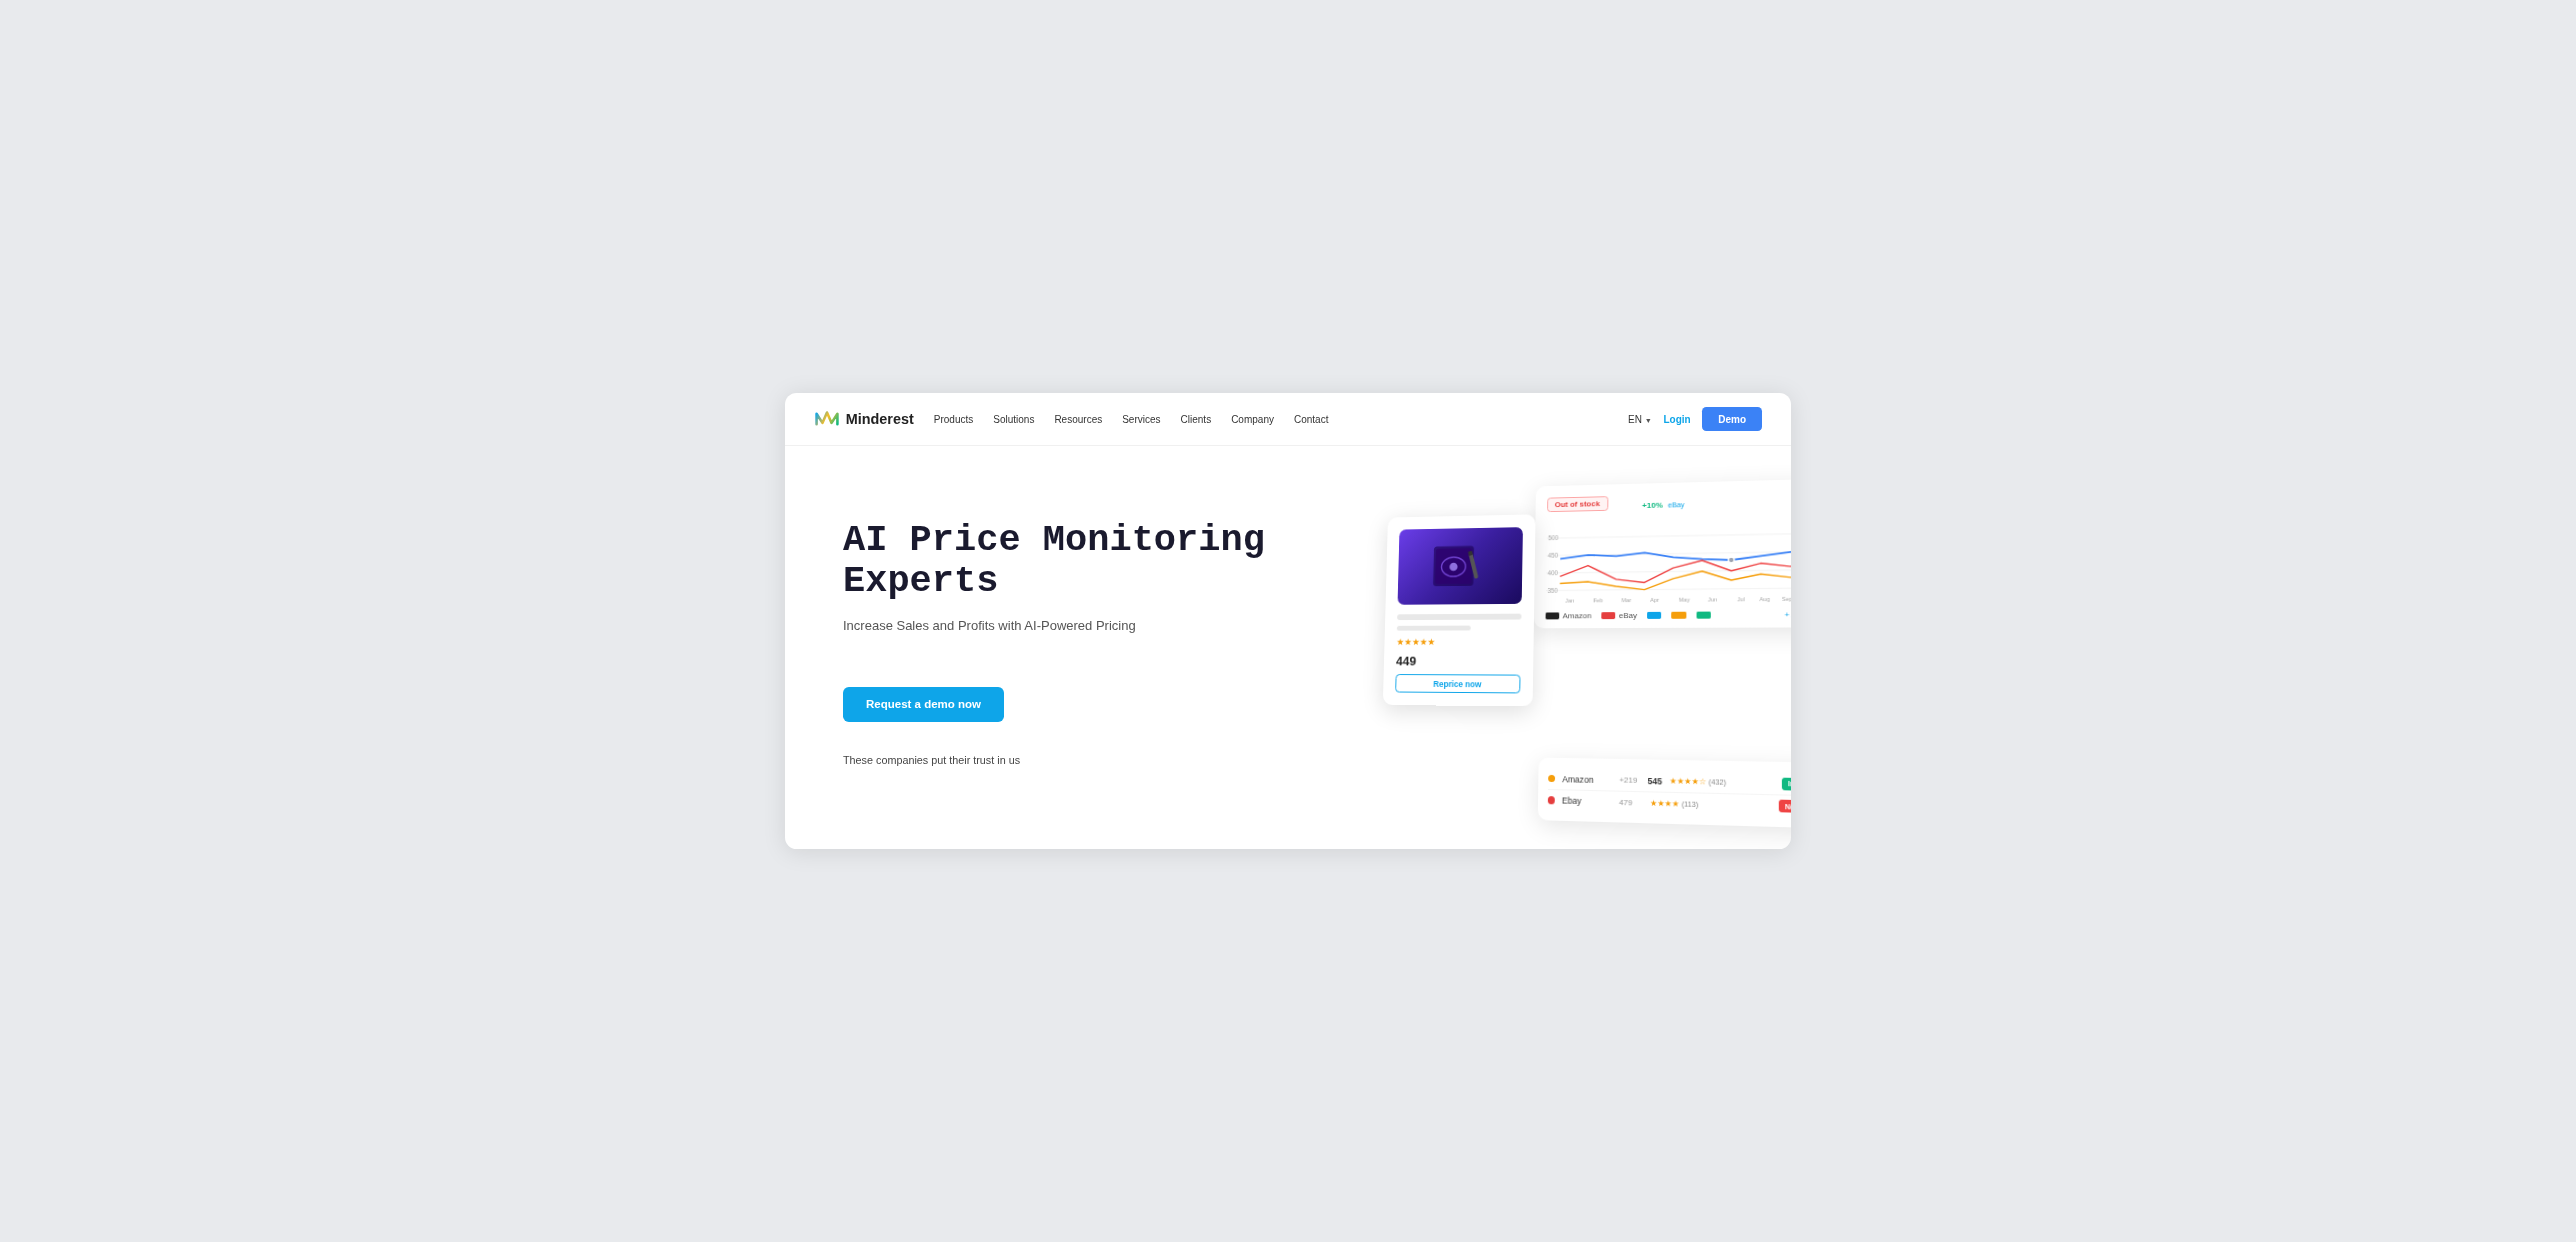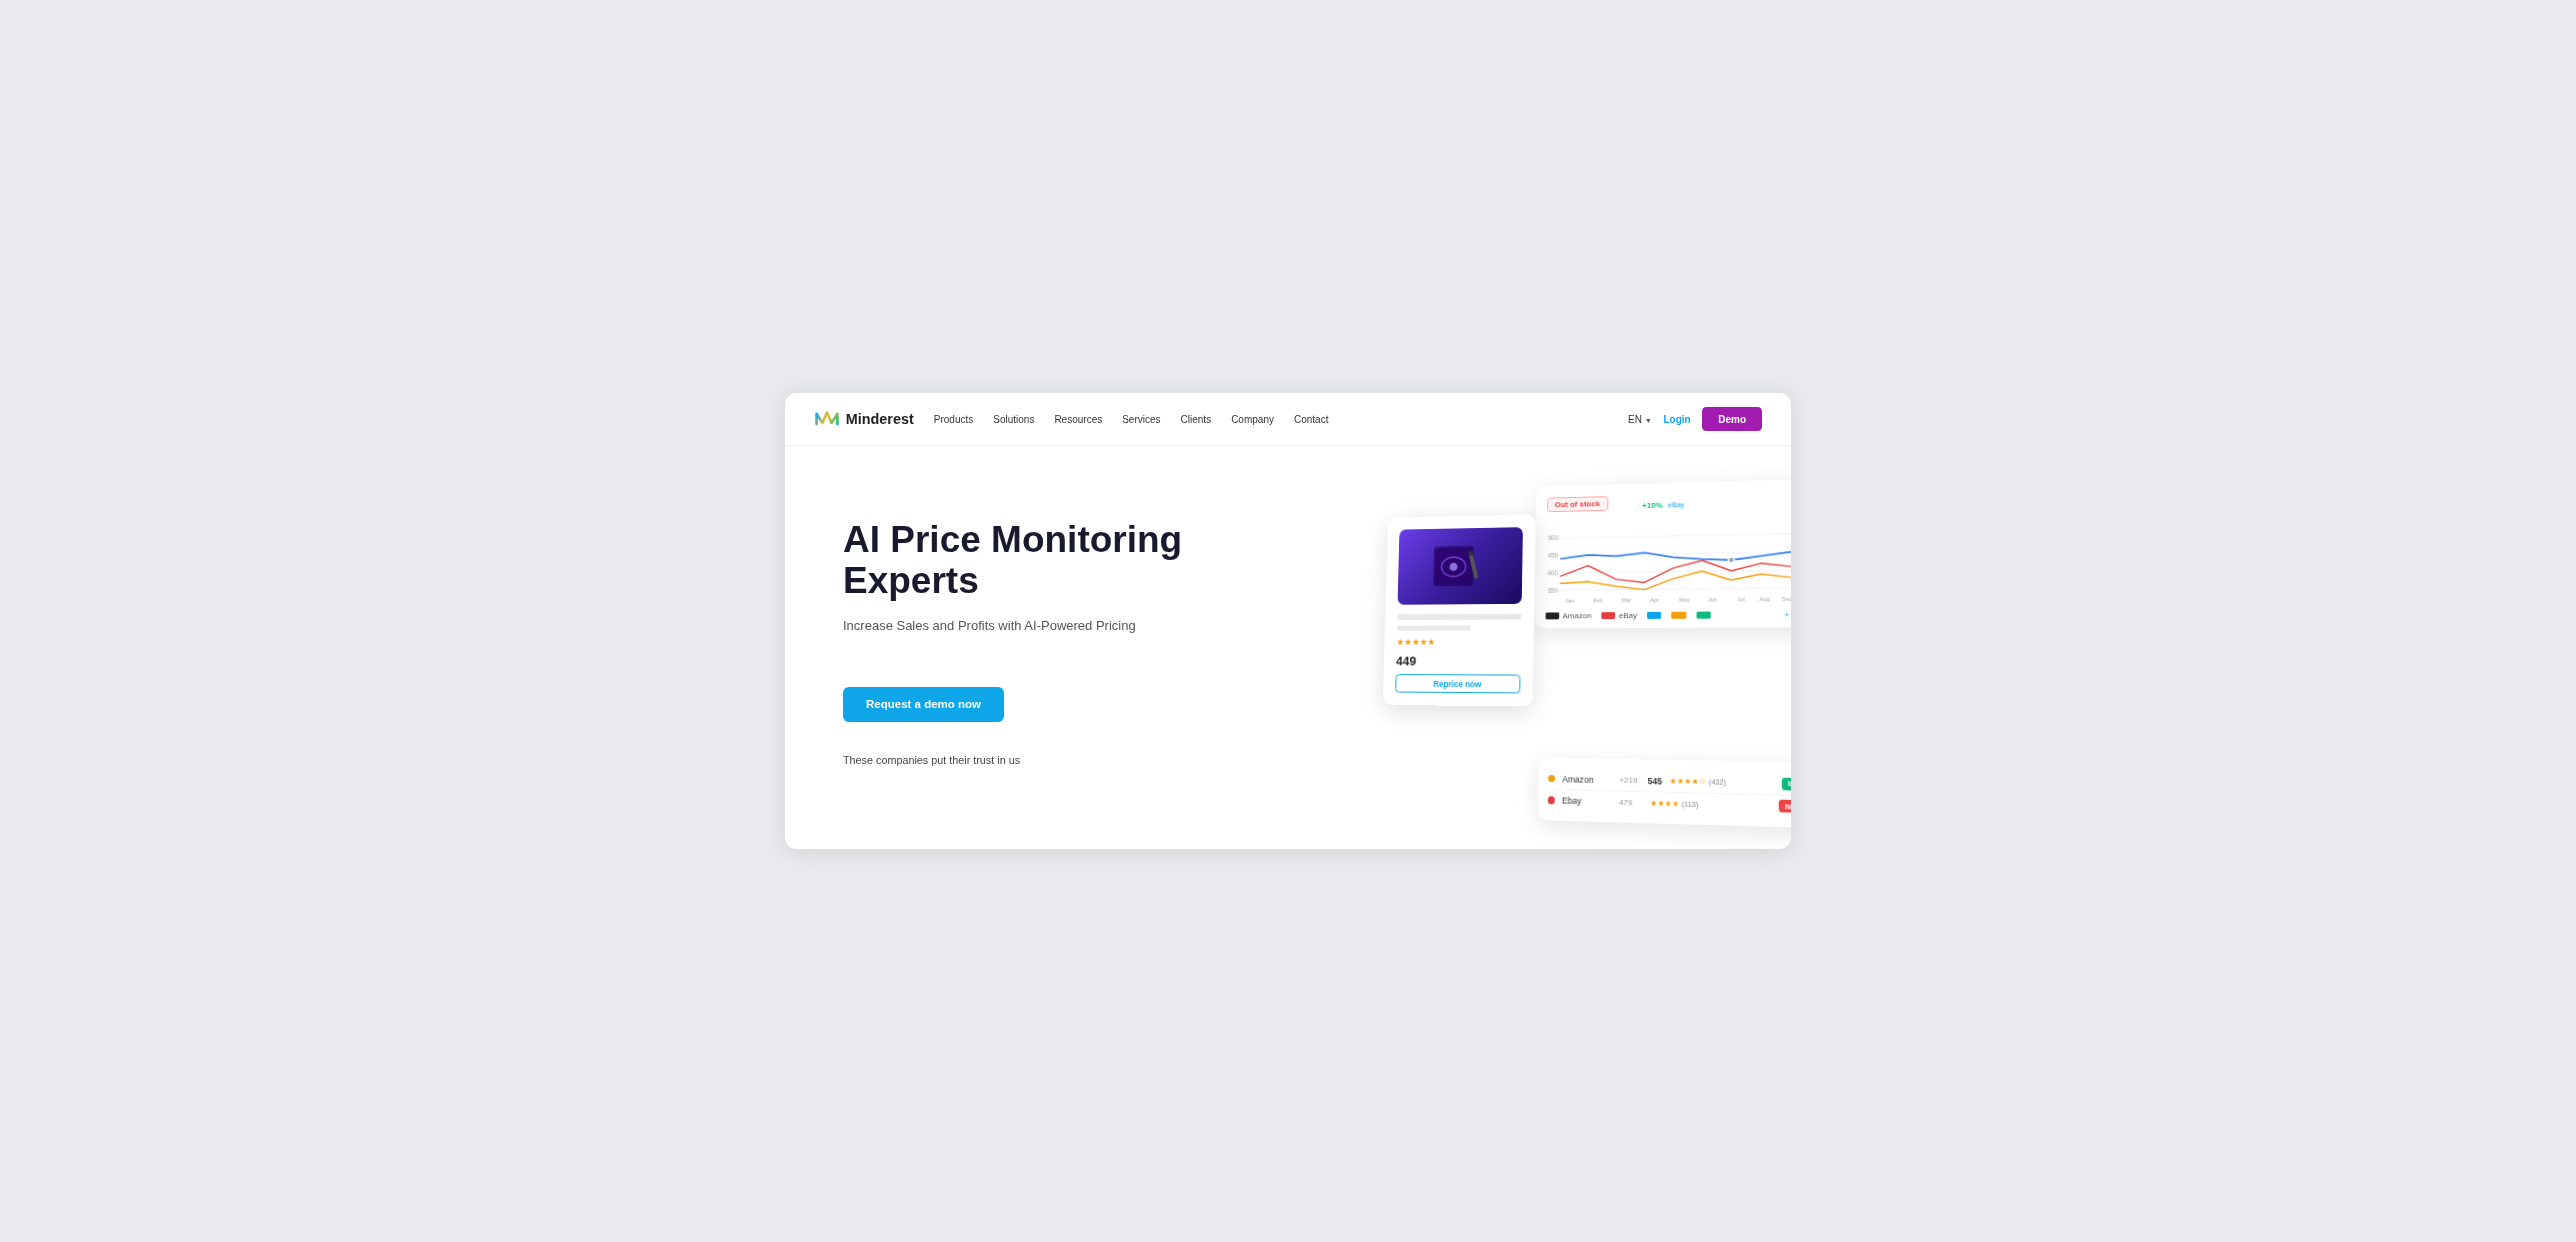--- a/index.html
+++ b/index.html
@@ -77,21 +77,21 @@
     }
     .btn-login {
       font-size: 10px;
       color: #0ea5e9;
       background: none;
       border: none;
       cursor: pointer;
       font-weight: 600;
     }
     .btn-demo {
-      background: #a21caf;
+      background: #3b82f6;
       color: #fff;
       border: none;
       border-radius: 4.3px;
       padding: 6.5px 16px;
       font-size: 10px;
       font-weight: 600;
       cursor: pointer;
     }
     
     .hero {
@@ -105,20 +105,21 @@
     .hero-left {
       flex: 0 0 52%;
       z-index: 2;
     }
     .hero-title {
       font-size: 37px;
       font-weight: 800;
       color: #1a1a2e;
       line-height: 1.1;
       margin-bottom: 16px;
+      font-family: Liberation Mono, monospace;
     }
     .hero-subtitle {
       font-size: 13px;
       color: #555;
       margin-bottom: 26px;
       font-weight: 400;
     }
     .btn-cta {
       background: #0ea5e9;
       color: #fff;

